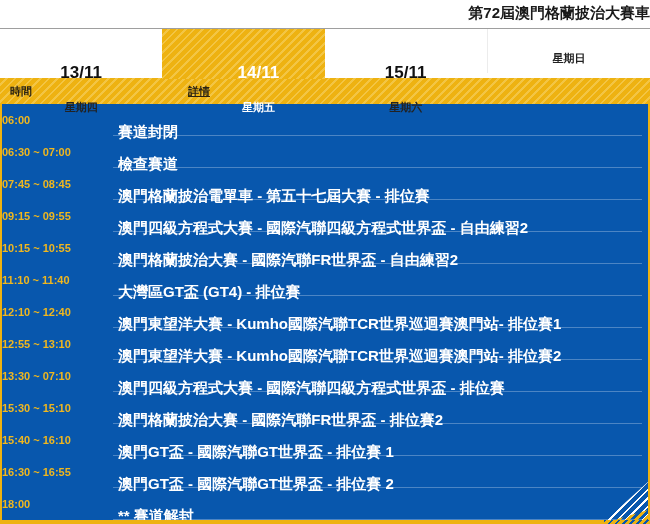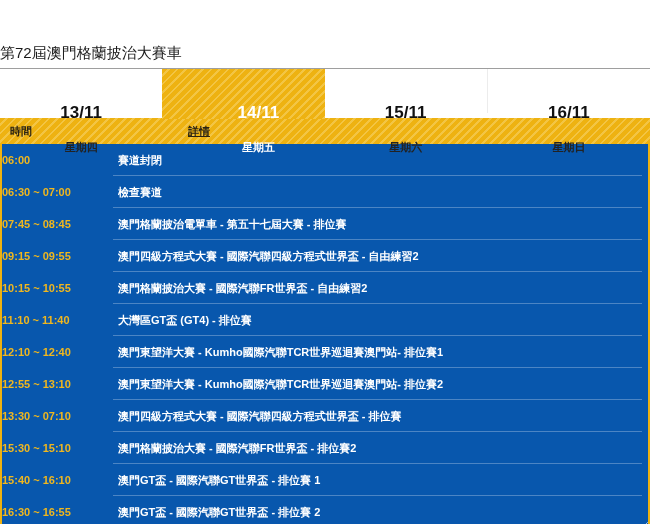--- a/index.html
+++ b/index.html
@@ -11,25 +11,24 @@
     width: 650px;
     height: 524px;
     background: #ffffff;
     overflow: hidden;
   }
 
   
   .title {
     height: 28px;
     line-height: 26px;
-    text-align: left;
+    text-align: right;
     font-size: 15px;
-    font-weight: normal;
+    font-weight: bold;
     color: #1a1a1a;
-    margin-top: 40px;
   }
 
   
   .tabs {
     display: flex;
     height: 44px;
     border-top: 1px solid #9e9e9e;
     background: #ffffff;
     position: relative;
     z-index: 2;
@@ -121,23 +120,23 @@
     line-height: 32px;
     font-size: 11px;
     font-weight: bold;
     color: #f0b71e;
     white-space: nowrap;
   }
   .row .detail {
     position: absolute;
     left: 116px;
     right: 14px;
-    top: 0;
+    top: 12px;
     line-height: 32px;
-    font-size: 11px;
+    font-size: 15px;
     font-weight: bold;
     color: #ffffff;
     white-space: nowrap;
     overflow: hidden;
   }
 
   
   .bottom-bar {
     position: absolute;
     left: -2px;
@@ -199,21 +198,20 @@
     </div>
     <div class="tab active">
       <div class="tab-date">14/11</div>
       <div class="tab-day">星期五</div>
     </div>
     <div class="tab">
       <div class="tab-date">15/11</div>
       <div class="tab-day">星期六</div>
     </div>
     <div class="tab">
-      <div class="tab-date">16/11</div>
       <div class="tab-day">星期日</div>
     </div>
   </div>
 
   <div class="tab-gap"></div>
 
   <div class="sched-header">
     <span class="h-time">時間</span>
     <span class="h-detail">詳情</span>
   </div>

